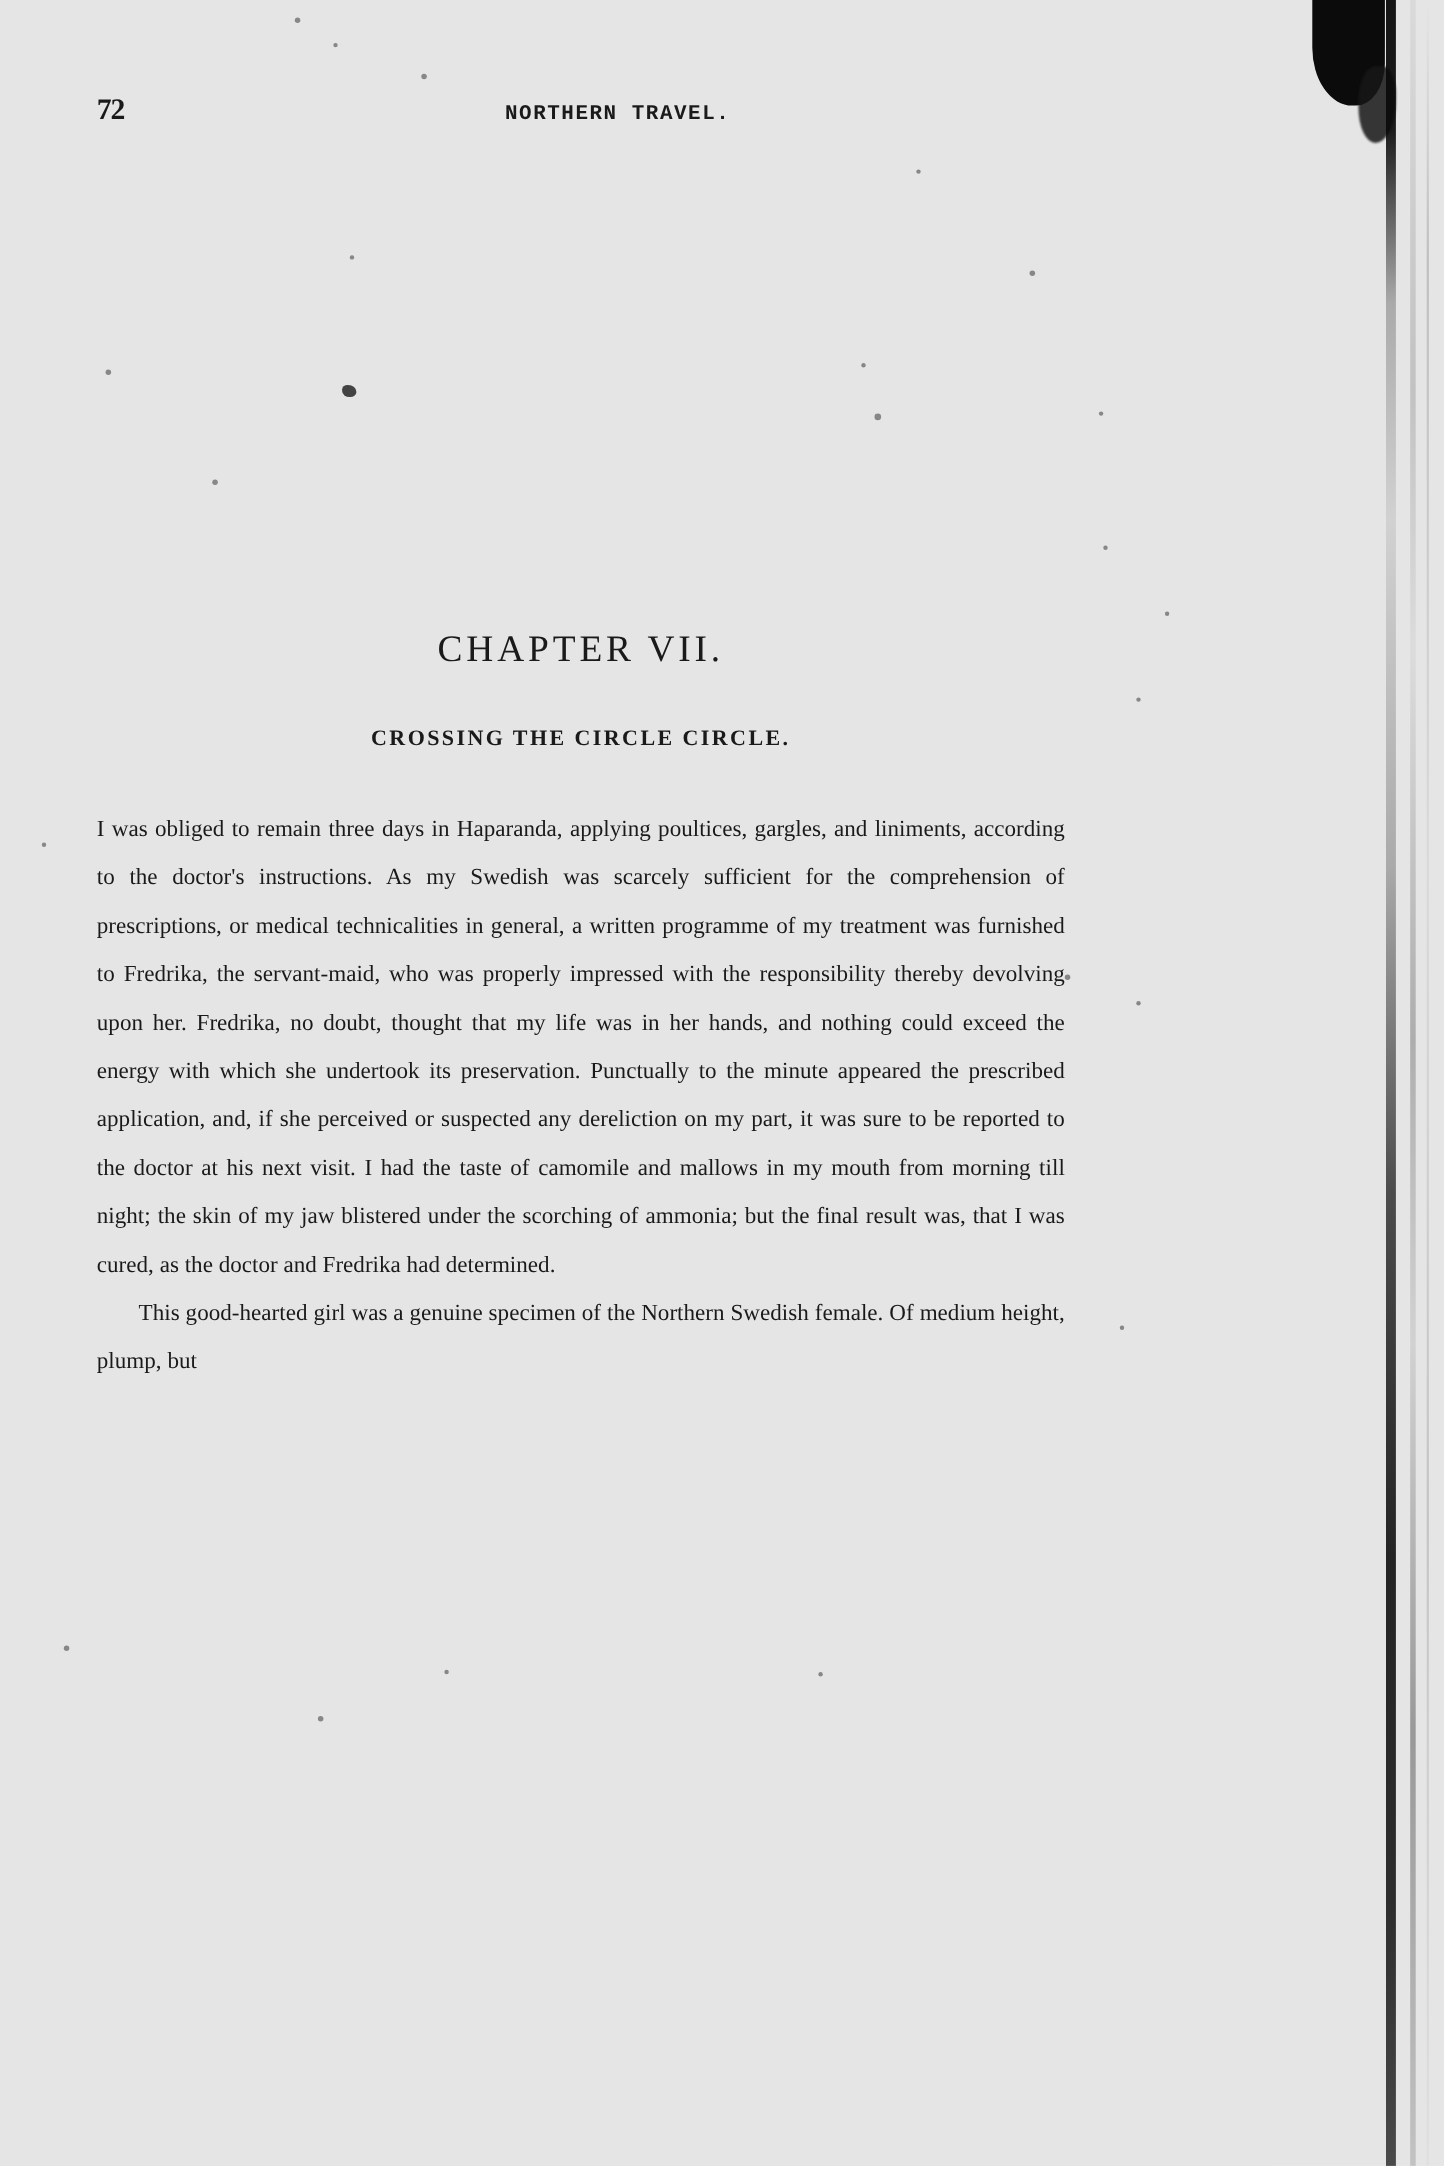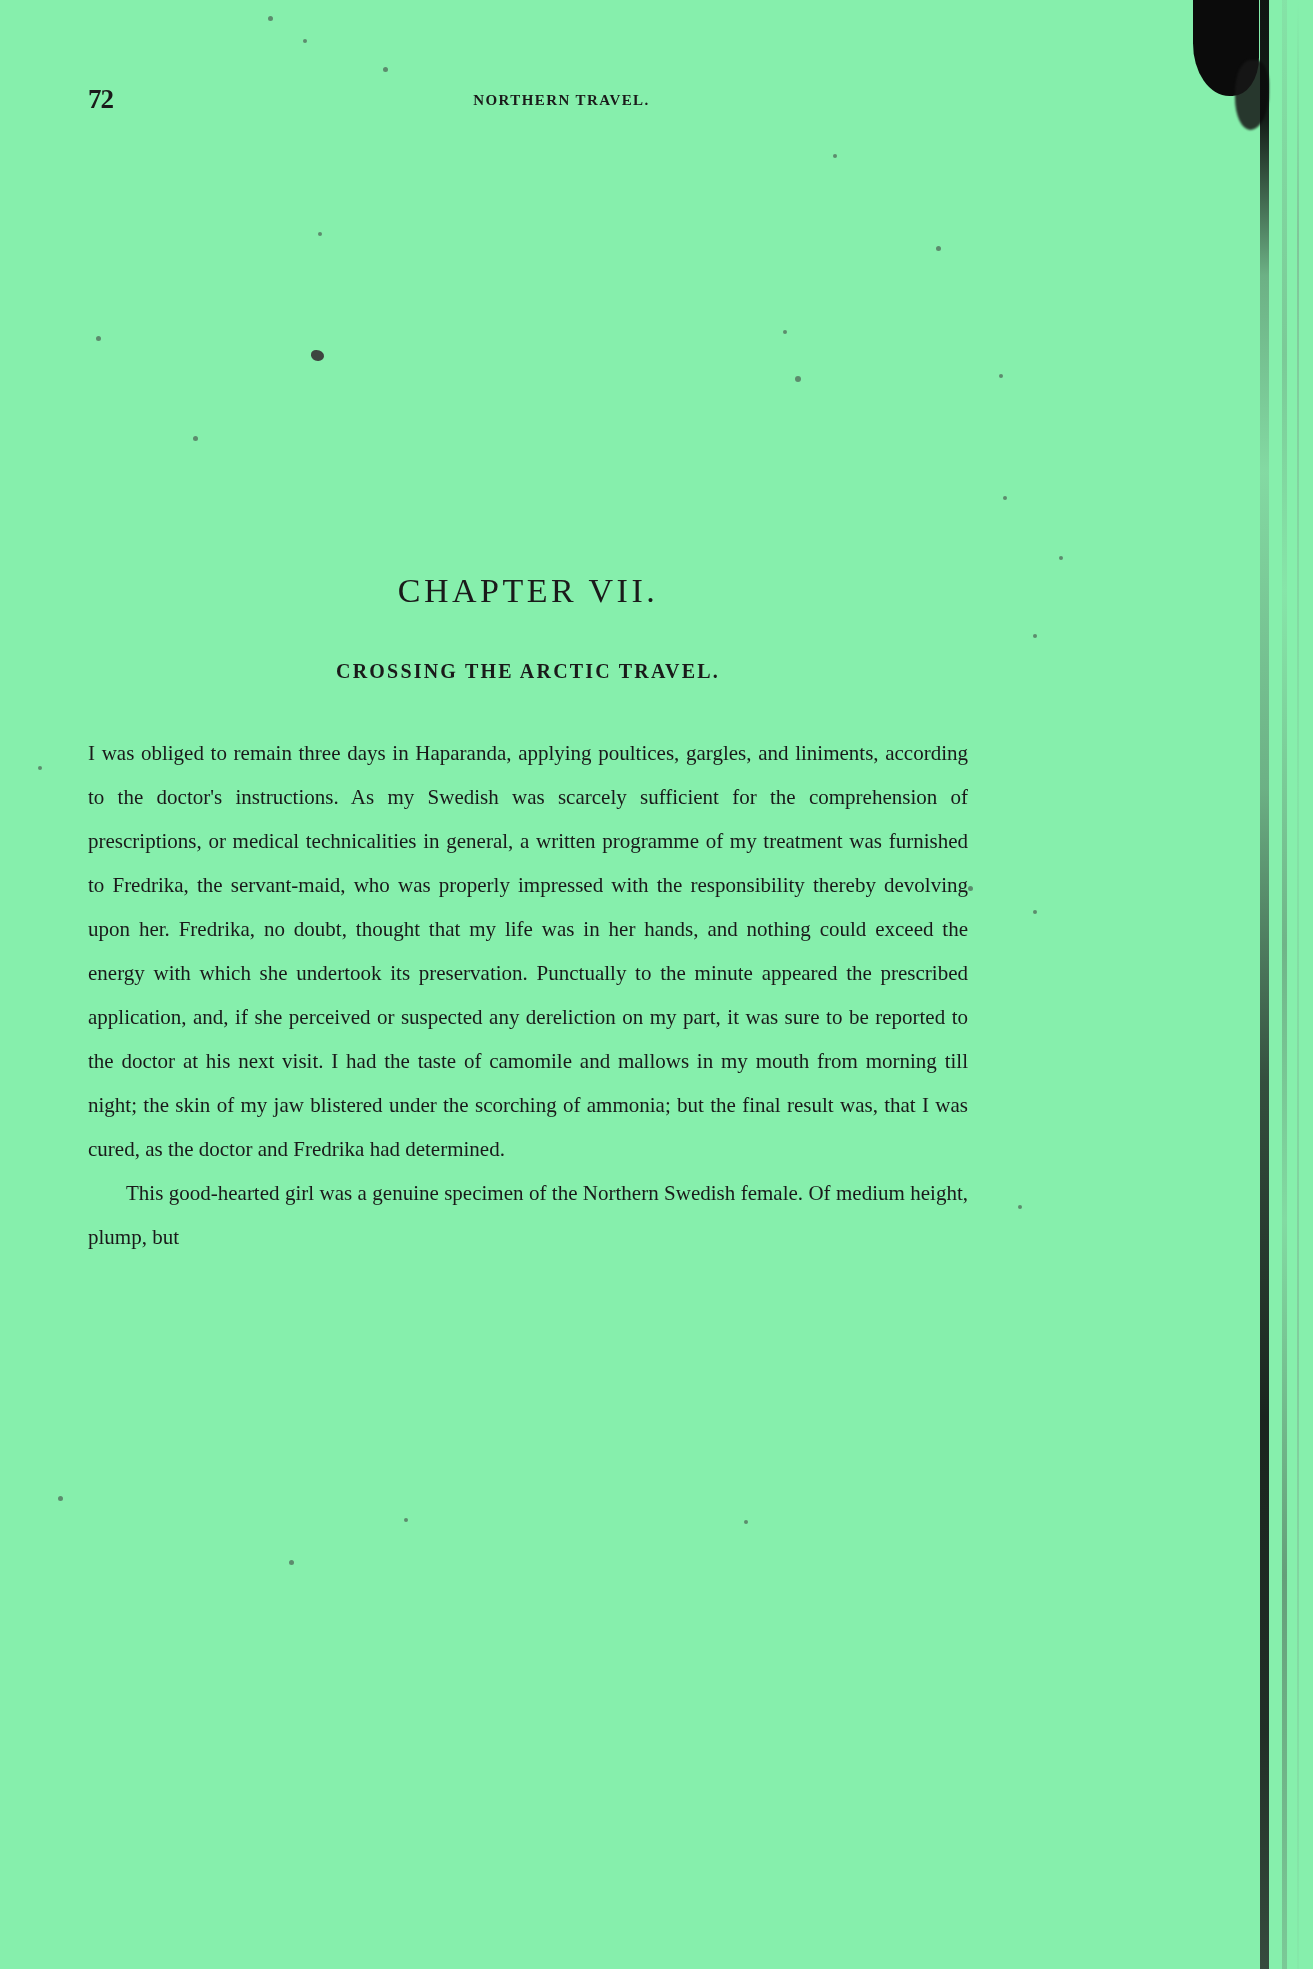--- a/index.html
+++ b/index.html
@@ -13,21 +13,21 @@
     font-family: "Liberation Serif", serif;
     color: #1a1a1a;
     position: relative;
     overflow: hidden;
   }
 
   
   .page {
     position: absolute;
     inset: 0;
-    background: #86efac;
+    background: #e5e5e5;
   }
 
   
   .speck {
     position: absolute;
     background: #3a3a3a;
     border-radius: 50%;
     opacity: .55;
   }
 
@@ -124,23 +124,23 @@
     font-size: 27px;
     letter-spacing: -1px;
   }
   .head-title {
     position: absolute;
     left: 0;
     right: 0;
     top: 0;
     text-align: center;
     padding-right: 190px;
-    font-family: Liberation Serif, serif;
+    font-family: Liberation Mono, monospace;
     font-weight: bold;
-    font-size: 15px;
+    font-size: 19px;
     letter-spacing: 1.4px;
   }
 
   
   .column {
     position: absolute;
     left: 88px;
     top: 560px;
     width: 1010px;
   }
@@ -215,18 +215,18 @@
     <div class="hair"></div>
   </div>
 
   <div class="running-head">
     <div class="folio">72</div>
     <div class="head-title">NORTHERN TRAVEL.</div>
   </div>
 
   <div class="column">
     <h1 class="chapter-title">CHAPTER VII.</h1>
-    <h2 class="chapter-subtitle">CROSSING THE ARCTIC TRAVEL.</h2>
+    <h2 class="chapter-subtitle">CROSSING THE CIRCLE CIRCLE.</h2>
     <p class="body-text">I was obliged to remain three days in Haparanda, applying poultices, gargles, and liniments, according to the doctor's instructions. As my Swedish was scarcely sufficient for the comprehension of prescriptions, or medical technicalities in general, a written programme of my treatment was furnished to Fredrika, the servant-maid, who was properly impressed with the responsibility thereby devolving upon her. Fredrika, no doubt, thought that my life was in her hands, and nothing could exceed the energy with which she undertook its preservation. Punctually to the minute appeared the prescribed application, and, if she perceived or suspected any dereliction on my part, it was sure to be reported to the doctor at his next visit. I had the taste of camomile and mallows in my mouth from morning till night; the skin of my jaw blistered under the scorching of ammonia; but the final result was, that I was cured, as the doctor and Fredrika had determined.</p>
     <p class="body-text"><span class="indent"></span><span>This good-hearted girl was a genuine specimen of the Northern Swedish female. Of medium height, plump, but</span></p>
   </div>
 
 </div>
 
 </body></html>

